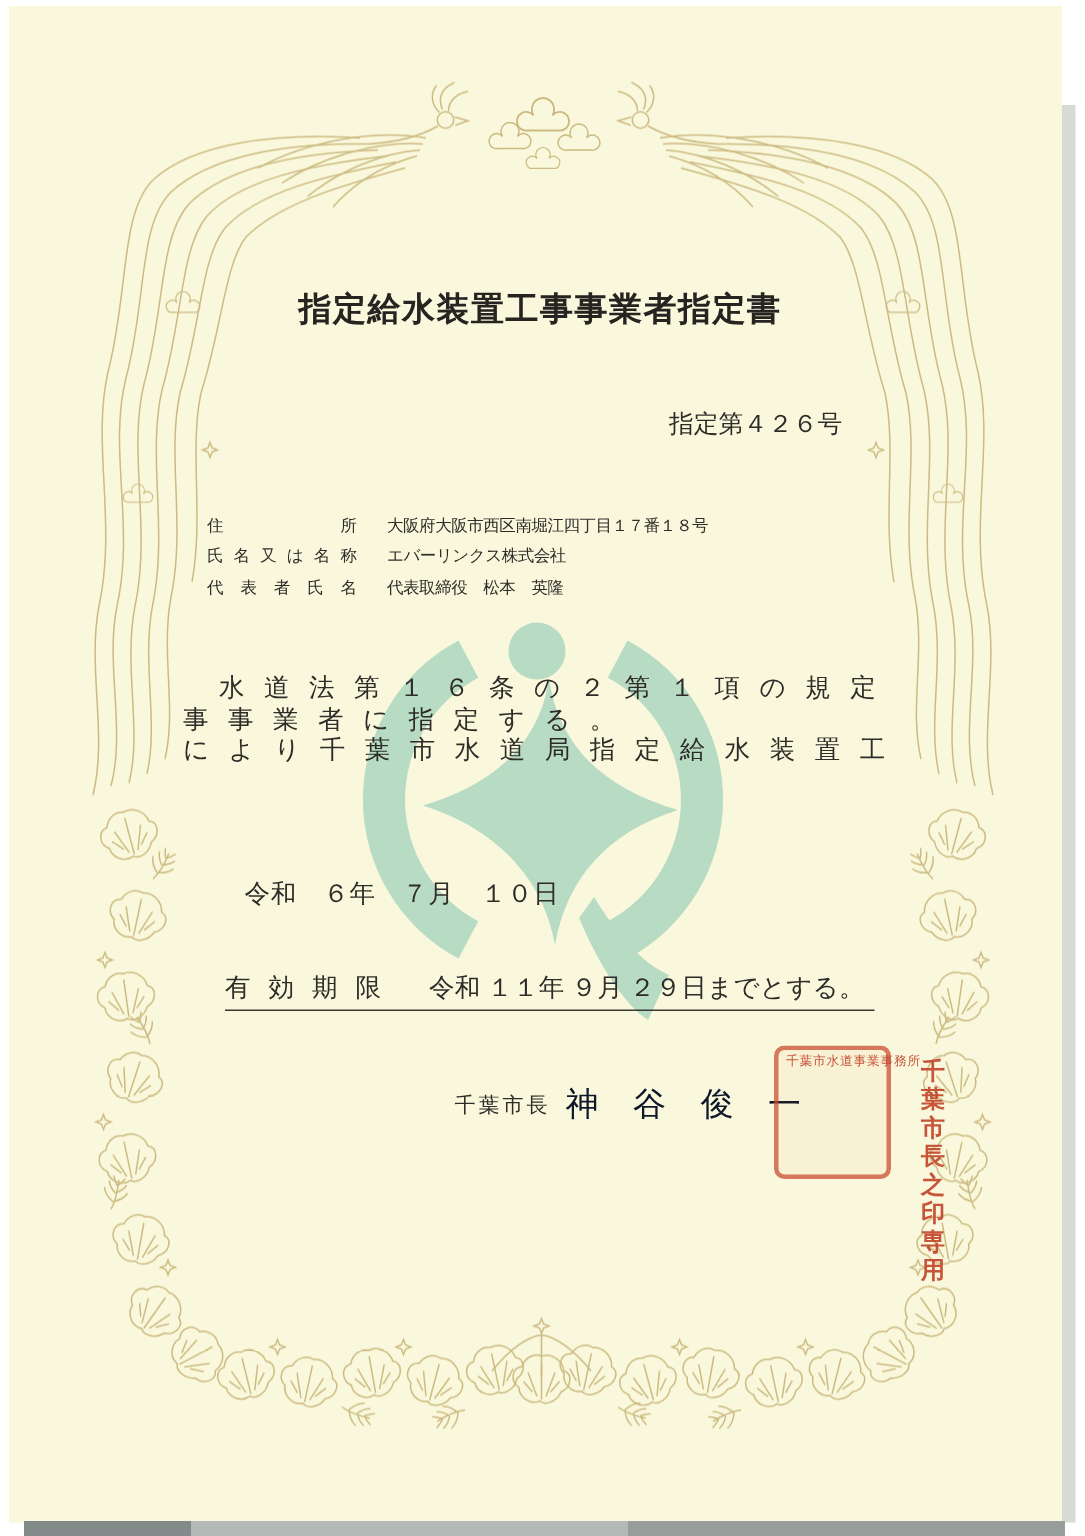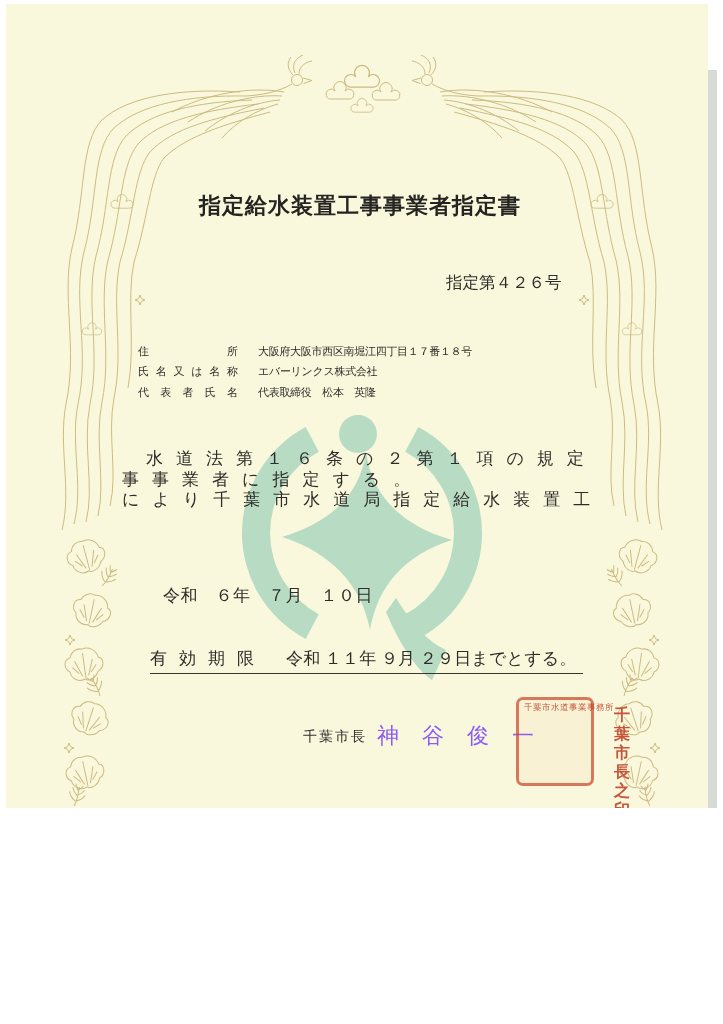--- a/index.html
+++ b/index.html
@@ -1,17 +1,17 @@
 <!DOCTYPE html>
 <html><head>
 <meta charset="utf-8">
 <style>
   html,body{margin:0;padding:0;background:#ffffff;}
   .stage{
-    position:relative;width:723px;height:808px;overflow:hidden;background:#ffffff;
+    position:relative;width:723px;height:1024px;overflow:hidden;background:#ffffff;
     font-family:"Liberation Serif","DejaVu Serif",serif;color:#2e2c29;
   }
   .page{position:absolute;left:6px;top:4px;width:702px;height:1011px;background:#faf8dc;z-index:0;}
   .edge-right{position:absolute;left:708px;top:70px;width:9px;height:945px;background:#d8dad6;z-index:5;}
   .edge-bottom{position:absolute;left:16px;top:1014px;width:694px;height:10px;z-index:5;
     background:linear-gradient(to right,#828b89 0 16%,#b3b9b6 16% 58%,#969d9a 58% 100%);}
   svg.layer{position:absolute;left:0;top:0;z-index:1;}
   .txt{position:absolute;z-index:2;}
   .title{
     left:150px;top:191px;width:420px;text-align:center;
@@ -23,21 +23,21 @@
   .frow{display:flex;}
   .flabel{display:inline-block;width:100px;text-align:justify;text-align-last:justify;}
   .fvalue{margin-left:20px;letter-spacing:-0.3px;white-space:nowrap;}
   .bodytext{left:122px;top:449px;font-size:17px;line-height:20.6px;letter-spacing:13px;white-space:nowrap;}
   .bline.indent{padding-left:24px;}
   .date-line{left:163px;top:584px;font-size:17px;letter-spacing:0.5px;}
   .validity{left:150px;top:647px;font-size:17px;border-bottom:1.6px solid #3a3833;padding:0 6px 3px 0;white-space:nowrap;}
   .vlabel{letter-spacing:12px;}
   .vtext{margin-left:20px;letter-spacing:0.2px;}
   .mayor-title{left:303px;top:728px;font-size:14px;letter-spacing:2px;}
-  .mayor-name{left:377px;top:721px;font-size:22px;letter-spacing:23px;white-space:nowrap;color:#8b5cf6;}
+  .mayor-name{left:377px;top:721px;font-size:22px;letter-spacing:23px;white-space:nowrap;color:#0f172a;}
   .seal{
     left:516px;top:697px;width:78px;height:89px;box-sizing:border-box;z-index:3;
     border:3px solid rgba(198,73,44,0.72);border-radius:7px;
     background:rgba(225,110,80,0.05);color:rgba(190,62,35,0.88);
     display:flex;padding:3px 5px 4px 5px;
   }
   .seal .hdr{font-size:8.5px;line-height:9.5px;text-align:center;letter-spacing:0.5px;white-space:nowrap;}
   .seal .srows{margin-top:2px;}
   .seal .srow{font-size:16px;line-height:19px;font-weight:bold;width:100%;text-align:justify;text-align-last:justify;}
 </style>

